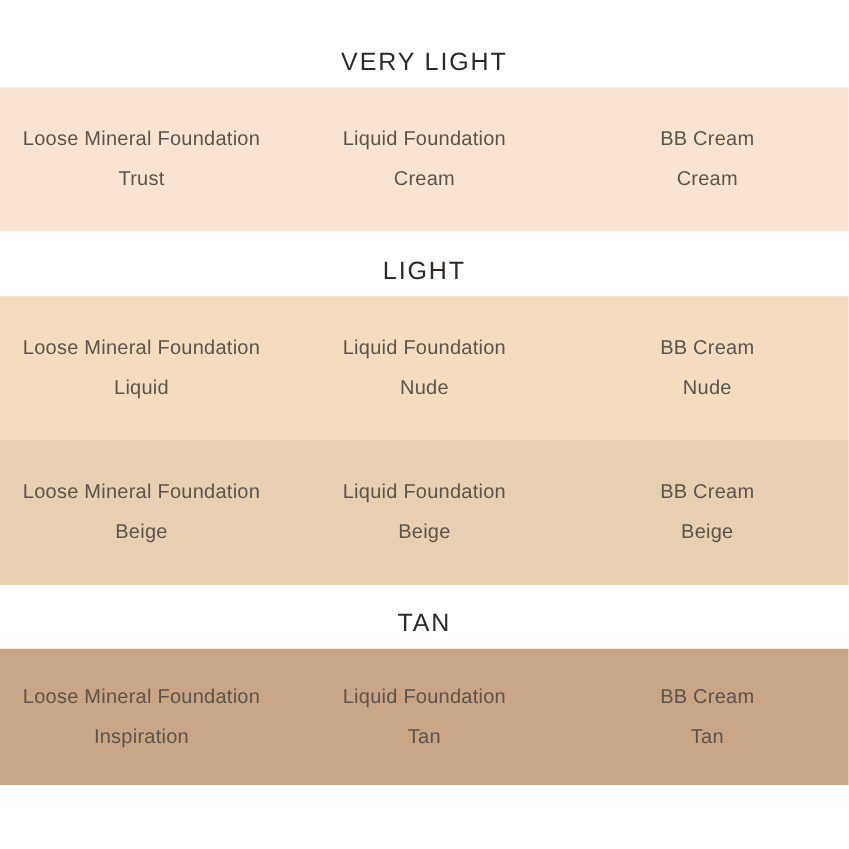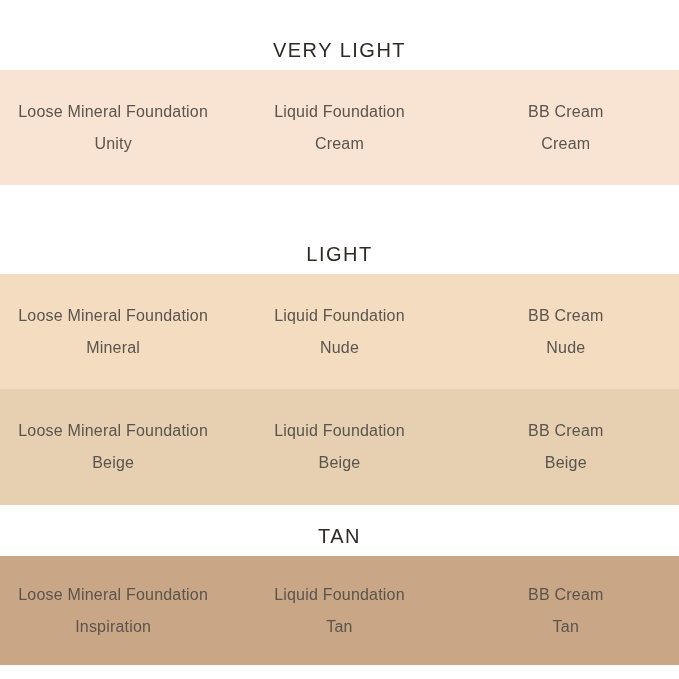--- a/index.html
+++ b/index.html
@@ -44,60 +44,60 @@
     text-align: center;
     color: #5a544d;
     font-size: 16px;
     line-height: 22px;
     letter-spacing: 0.2px;
     gap: 10px;
   }
   
   .sec1 .heading-row { height: 70px; }
   .sec1 .band { height: 115px; }
-  .sec2 .heading-row { height: 52px; margin-top: 37px; }
+  .sec2 .heading-row { height: 52px; }
   .sec2 .band { height: 115px; }
   .sec3 .heading-row { height: 48px; }
   .sec3 .band { height: 116px; }
   .sec4 .heading-row { height: 51px; }
   .sec4 .band { height: 109px; }
 </style>
 </head>
 <body>
 
 <div class="chart">
 
   <section class="sec1">
     <div class="heading-row">
       <h2 class="section-heading">VERY LIGHT</h2>
     </div>
     <div class="band" style="background-color: rgb(249, 228, 212);">
       <div class="product-cell">
         <div>Loose Mineral Foundation</div>
-        <div>Unity</div>
+        <div>Trust</div>
       </div>
       <div class="product-cell">
         <div>Liquid Foundation</div>
         <div>Cream</div>
       </div>
       <div class="product-cell">
         <div>BB Cream</div>
         <div>Cream</div>
       </div>
     </div>
   </section>
 
   <section class="sec2">
     <div class="heading-row">
       <h2 class="section-heading">LIGHT</h2>
     </div>
     <div class="band" style="background-color: rgb(244, 220, 192);">
       <div class="product-cell">
         <div>Loose Mineral Foundation</div>
-        <div>Mineral</div>
+        <div>Liquid</div>
       </div>
       <div class="product-cell">
         <div>Liquid Foundation</div>
         <div>Nude</div>
       </div>
       <div class="product-cell">
         <div>BB Cream</div>
         <div>Nude</div>
       </div>
     </div>

